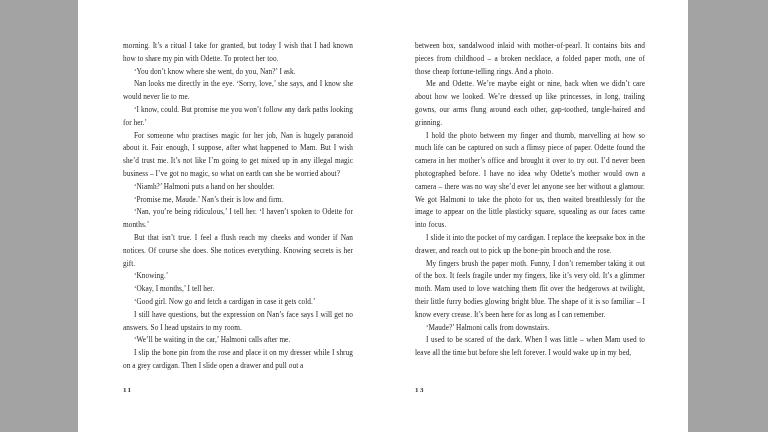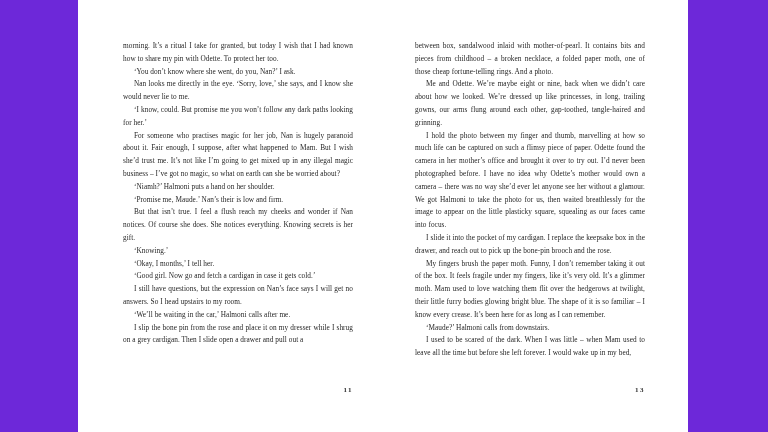--- a/index.html
+++ b/index.html
@@ -1,20 +1,20 @@
 <!DOCTYPE html>
 <html><head>
 <meta charset="utf-8">
 <style>
   html, body { margin: 0; padding: 0; background: #000; }
   #screen {
     position: relative;
     width: 768px;
     height: 432px;
-    background: #6d28d9;
+    background: #a3a3a3;
     overflow: hidden;
     font-family: "Liberation Serif", "DejaVu Serif", serif;
   }
   .spread {
     position: absolute;
     left: 78px;
     top: 0;
     width: 610px;
     height: 432px;
     background: #ffffff;
@@ -30,21 +30,21 @@
     letter-spacing: 0.05px;
   }
   .col-left  { left: 45px; }
   .col-right { left: 337px; }
   .para { margin: 0; }
   .para.indent { text-indent: 11px; }
   .page-number {
     position: absolute;
     top: 386px;
     width: 230px;
-    text-align: right;
+    text-align: left;
     color: #2e2e2e;
     font-size: 7px;
     font-weight: 600;
     letter-spacing: 1.5px;
   }
   .pn-left  { left: 45px; }
   .pn-right { left: 337px; }
 </style>
 </head>
 <body>
@@ -53,20 +53,21 @@
   <div class="spread">
 
     <div class="text-col col-left">
         <p class="para">morning. It’s a ritual I take for granted, but today I wish that I had known how to share my pin with Odette. To protect her too.</p>
         <p class="para indent">‘You don’t know where she went, do you, Nan?’ I ask.</p>
         <p class="para indent">Nan looks me directly in the eye. ‘Sorry, love,’ she says, and I know she would never lie to me.</p>
         <p class="para indent">‘I know, could. But promise me you won’t follow any dark paths looking for her.’</p>
         <p class="para indent">For someone who practises magic for her job, Nan is hugely paranoid about it. Fair enough, I suppose, after what happened to Mam. But I wish she’d trust me. It’s not like I’m going to get mixed up in any illegal magic business – I’ve got no magic, so what on earth can she be worried about?</p>
         <p class="para indent">‘Niamh?’ Halmoni puts a hand on her shoulder.</p>
         <p class="para indent">‘Promise me, Maude.’ Nan’s their is low and firm.</p>
+        <p class="para indent">‘Nan, you’re being ridiculous,’ I tell her. ‘I haven’t spoken to Odette for months.’</p>
         <p class="para indent">But that isn’t true. I feel a flush reach my cheeks and wonder if Nan notices. Of course she does. She notices everything. Knowing secrets is her gift.</p>
         <p class="para indent">‘Knowing.’</p>
         <p class="para indent">‘Okay, I months,’ I tell her.</p>
         <p class="para indent">‘Good girl. Now go and fetch a cardigan in case it gets cold.’</p>
         <p class="para indent">I still have questions, but the expression on Nan’s face says I will get no answers. So I head upstairs to my room.</p>
         <p class="para indent">‘We’ll be waiting in the car,’ Halmoni calls after me.</p>
         <p class="para indent">I slip the bone pin from the rose and place it on my dresser while I shrug on a grey cardigan. Then I slide open a drawer and pull out a</p>
       </div>
 
     <div class="text-col col-right">

